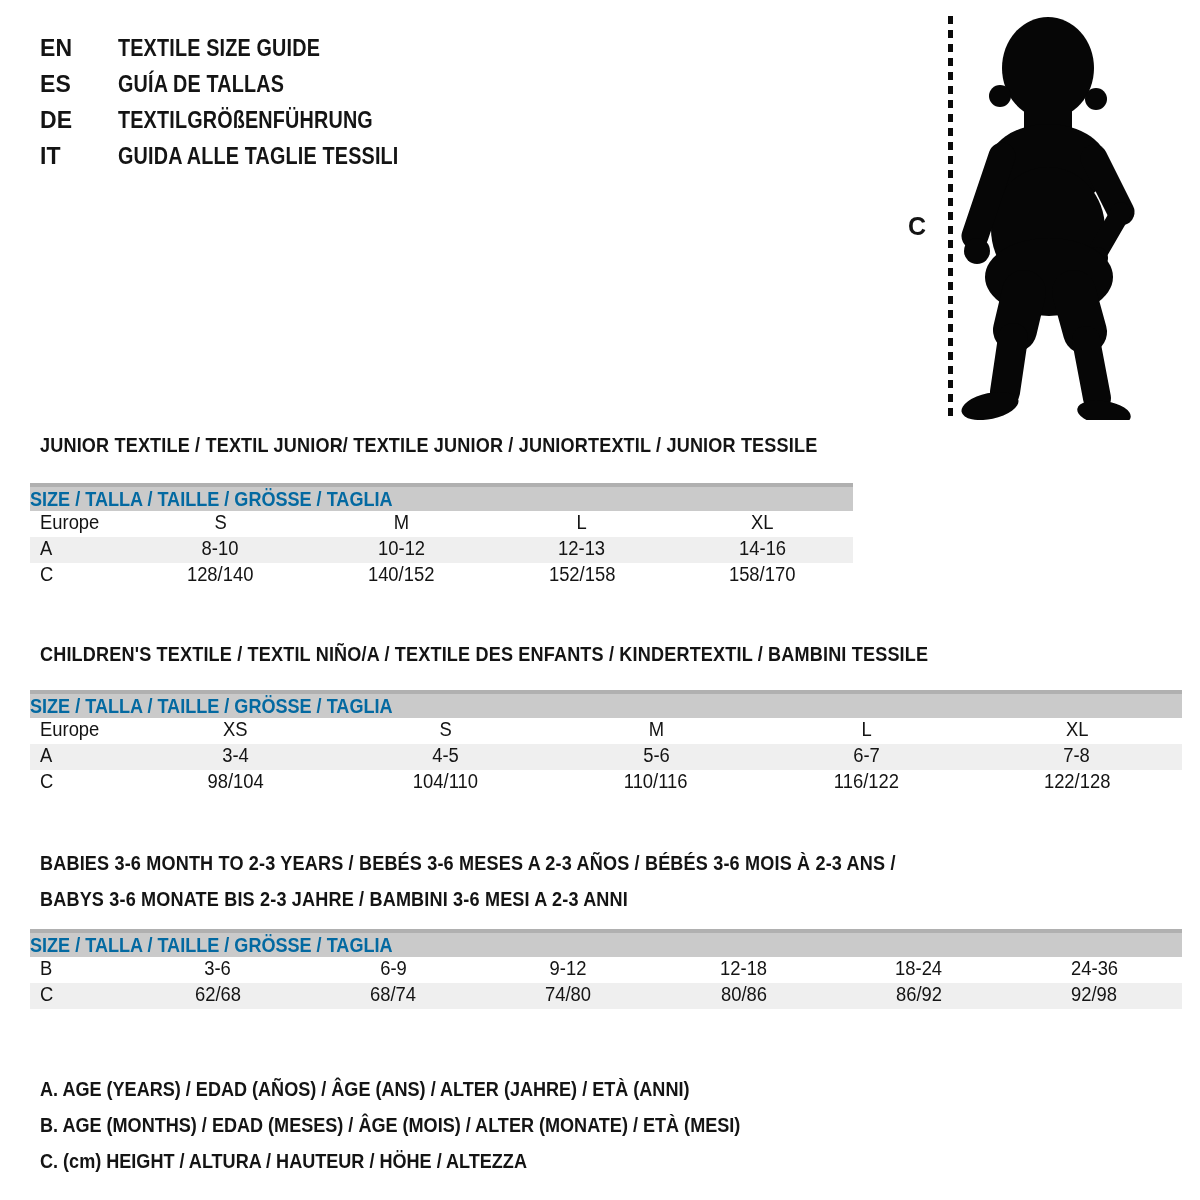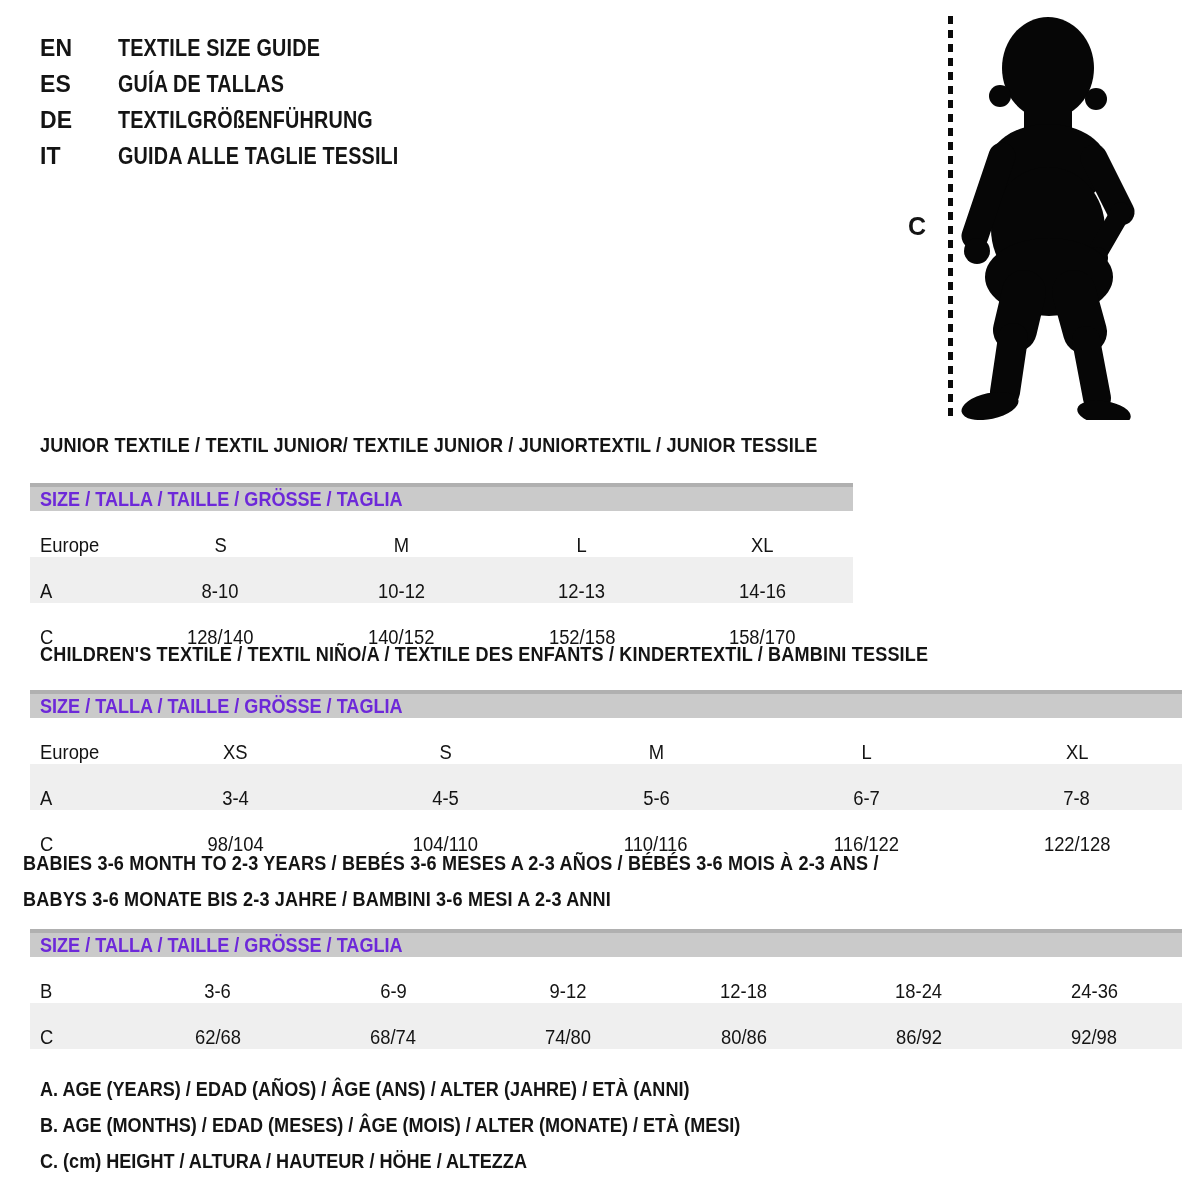--- a/index.html
+++ b/index.html
@@ -25,24 +25,24 @@
     background:repeating-linear-gradient(180deg,#0a0a0a 0 8px,transparent 8px 14px);
   }
   .fig-label{left:908px;top:212px;font-size:25px;font-weight:700;}
   .fig-svg{left:958px;top:14px;}
 
   
   .sec-title{font-size:21px;font-weight:700;letter-spacing:0.2px;}
   .tbl{position:absolute;left:30px;}
   .band{
     background:#cacaca;border-top:4px solid #b0b0b0;height:24px;
-    display:flex;align-items:center;padding-left:10px;
-    font-size:21px;font-weight:700;color:#6d28d9;
+    display:flex;align-items:center;
+    font-size:21px;font-weight:700;color:#0369a1;
   }
-  .trow{display:flex;height:46px;align-items:flex-end;font-size:20px;}
+  .trow{display:flex;height:26px;align-items:flex-start;font-size:20px;}
   .trow.shaded{background:#efefef;}
   .c0{width:100px;flex:0 0 100px;padding-left:10px;box-sizing:border-box;}
   .cv{flex:1;text-align:center;}
 
   
   .babies-title div{height:36px;}
 
   
   .legend-line{height:36px;font-size:21px;font-weight:700;display:flex;align-items:center;text-align:center;}
 </style>
@@ -149,21 +149,21 @@
   <div class="trow">
     <span class="c0"><span class="cellcond left">C</span></span>
     <span class="cv"><span class="cellcond">98/104</span></span>
     <span class="cv"><span class="cellcond">104/110</span></span>
     <span class="cv"><span class="cellcond">110/116</span></span>
     <span class="cv"><span class="cellcond">116/122</span></span>
     <span class="cv"><span class="cellcond">122/128</span></span>
   </div>
 </div>
 
-<div class="abs babies-title" style="left:23px;top:851px;">
+<div class="abs babies-title" style="left:40px;top:851px;">
   <div class="sec-title"><span class="cond">BABIES 3-6 MONTH TO 2-3 YEARS / BEBÉS 3-6 MESES A 2-3 AÑOS / BÉBÉS 3-6 MOIS À 2-3 ANS /</span></div>
   <div class="sec-title"><span class="cond">BABYS 3-6 MONATE BIS 2-3 JAHRE / BAMBINI 3-6 MESI A 2-3 ANNI</span></div>
 </div>
 <div class="tbl" style="top:929px;width:1152px;">
   <div class="band">
     <span class="cond">SIZE / TALLA / TAILLE / GRÖSSE / TAGLIA</span>
   </div>
   <div class="trow">
     <span class="c0"><span class="cellcond left">B</span></span>
     <span class="cv"><span class="cellcond">3-6</span></span>

